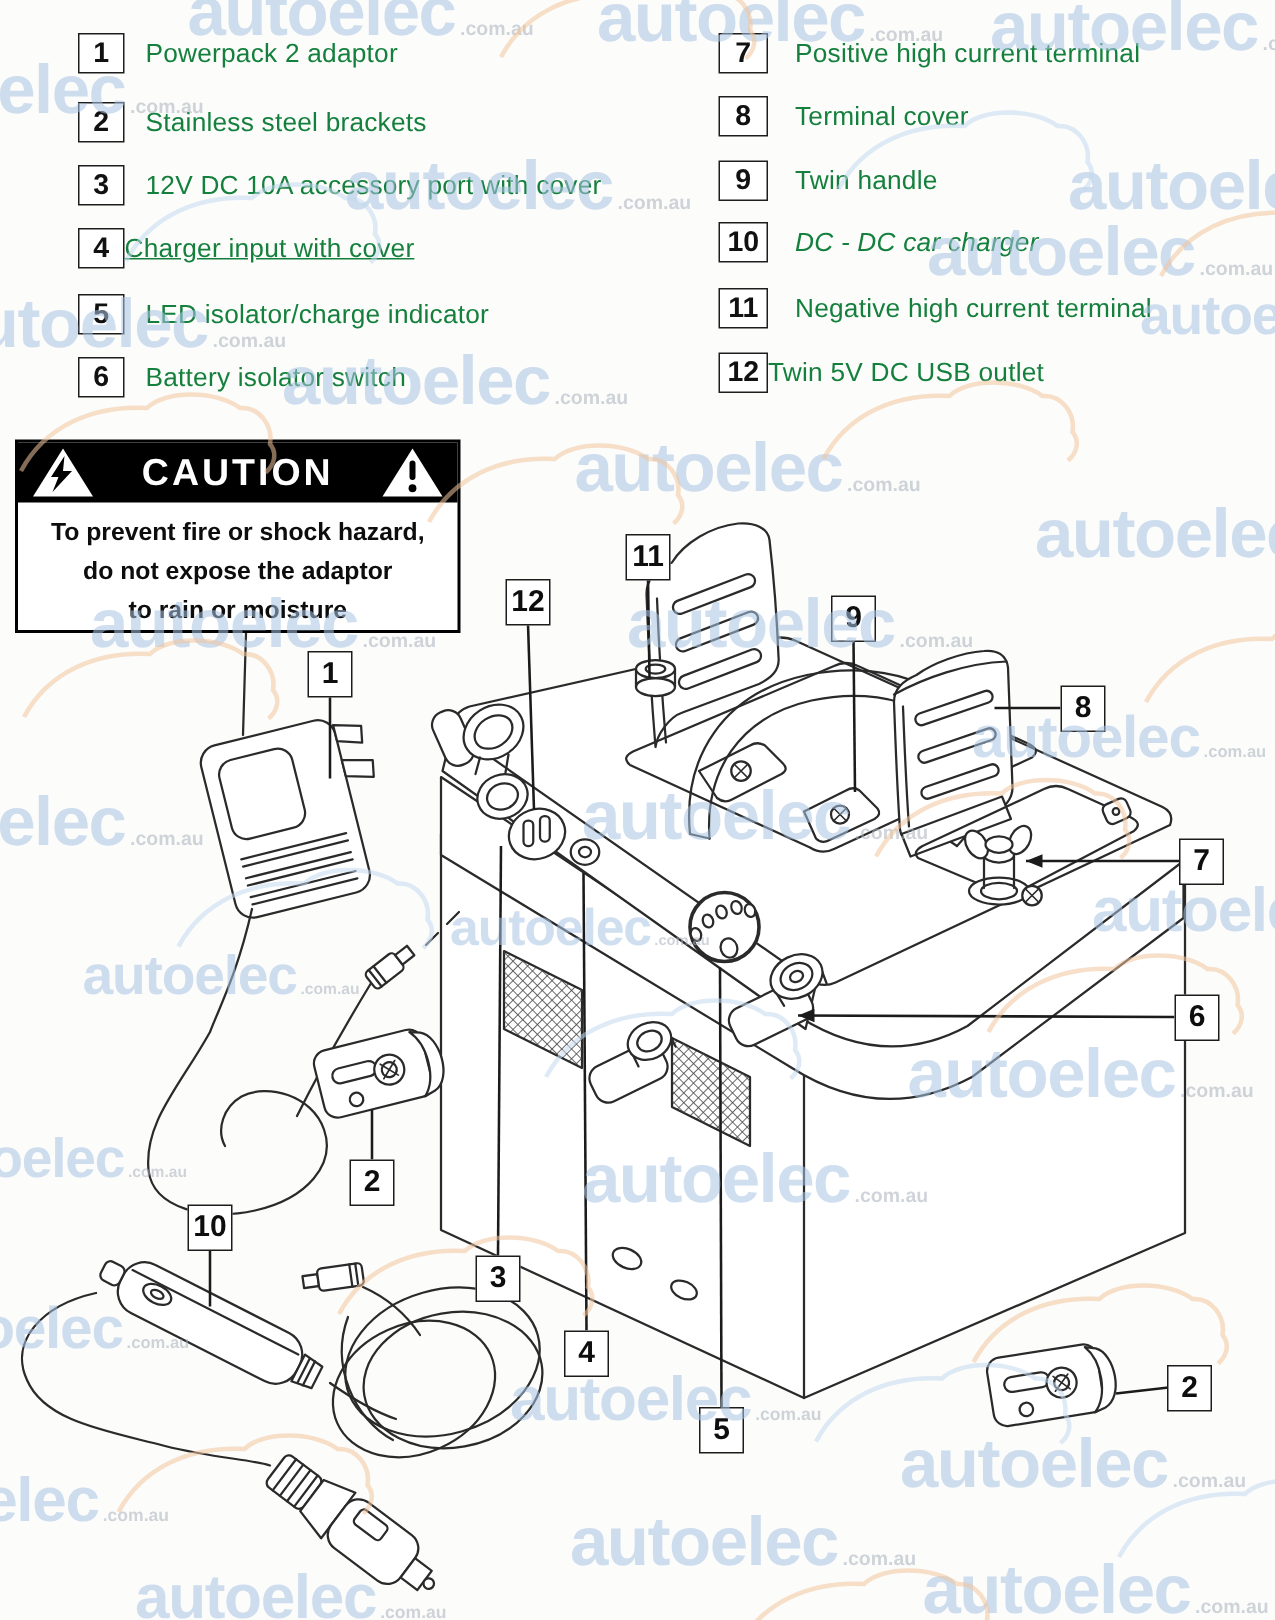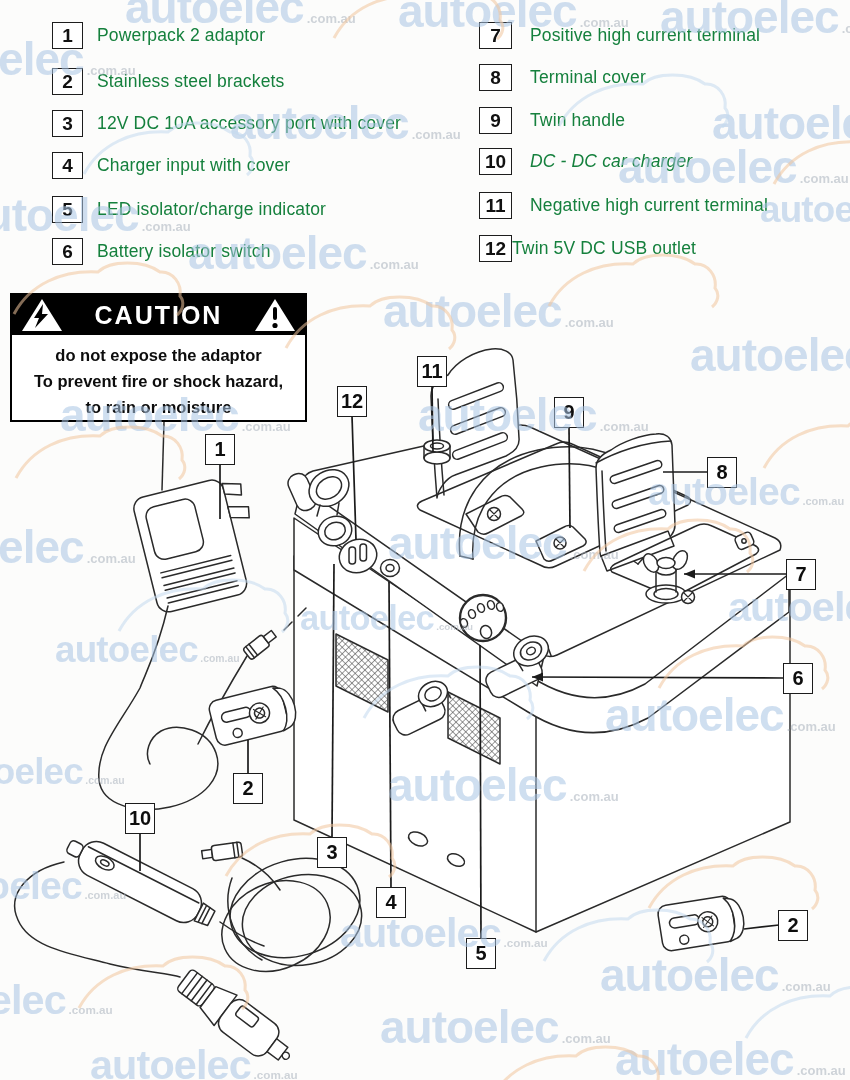--- a/index.html
+++ b/index.html
@@ -277,21 +277,21 @@
       <div class="lrow" style="left: 52px; top: 68px;">
         <span class="numbox" style="width: 31px;">2</span>
         <span class="llabel" style="margin-left: 14px;">Stainless steel brackets</span>
       </div>
       <div class="lrow" style="left: 52px; top: 110px;">
         <span class="numbox" style="width: 31px;">3</span>
         <span class="llabel" style="margin-left: 14px;">12V DC 10A accessory port with cover</span>
       </div>
       <div class="lrow" style="left: 52px; top: 152px;">
         <span class="numbox" style="width: 31px;">4</span>
-        <span class="llabel" style="margin-left: 14px;">Charger input with cover</span>
+        <span class="llabel" style=" text-decoration: underline;">Charger input with cover</span>
       </div>
       <div class="lrow" style="left: 52px; top: 196px;">
         <span class="numbox" style="width: 31px;">5</span>
         <span class="llabel" style="margin-left: 14px;">LED isolator/charge indicator</span>
       </div>
       <div class="lrow" style="left: 52px; top: 238px;">
         <span class="numbox" style="width: 31px;">6</span>
         <span class="llabel" style="margin-left: 14px;">Battery isolator switch</span>
       </div>
     </div>
@@ -329,22 +329,22 @@
         <path d="M23,7 L14,21 L19,21 L15,31 L28,17 L22,17 Z" fill="#000"></path>
       </svg>
       <span class="caution-title">CAUTION</span>
       <svg width="44" height="36" viewBox="0 0 44 36">
         <polygon points="22,2 42,34 2,34" fill="#fff"></polygon>
         <rect x="20" y="10" width="4" height="13" rx="2" fill="#000"></rect>
         <circle cx="22" cy="28.5" r="2.6" fill="#000"></circle>
       </svg>
     </div>
     <div class="caution-body">
+      <span class="caution-line">To prevent fire or shock hazard,</span>
       <span class="caution-line">do not expose the adaptor</span>
-      <span class="caution-line">To prevent fire or shock hazard,</span>
       <span class="caution-line">to rain or moisture</span>
     </div>
   </div>
 
   <div id="callouts">
       <div class="co" style="left: 205px; top: 433.5px;">1</div>
       <div class="co" style="left: 233px; top: 772.5px;">2</div>
       <div class="co" style="left: 317px; top: 836.5px;">3</div>
       <div class="co" style="left: 376px; top: 886.5px;">4</div>
       <div class="co" style="left: 466px; top: 937.5px;">5</div>

